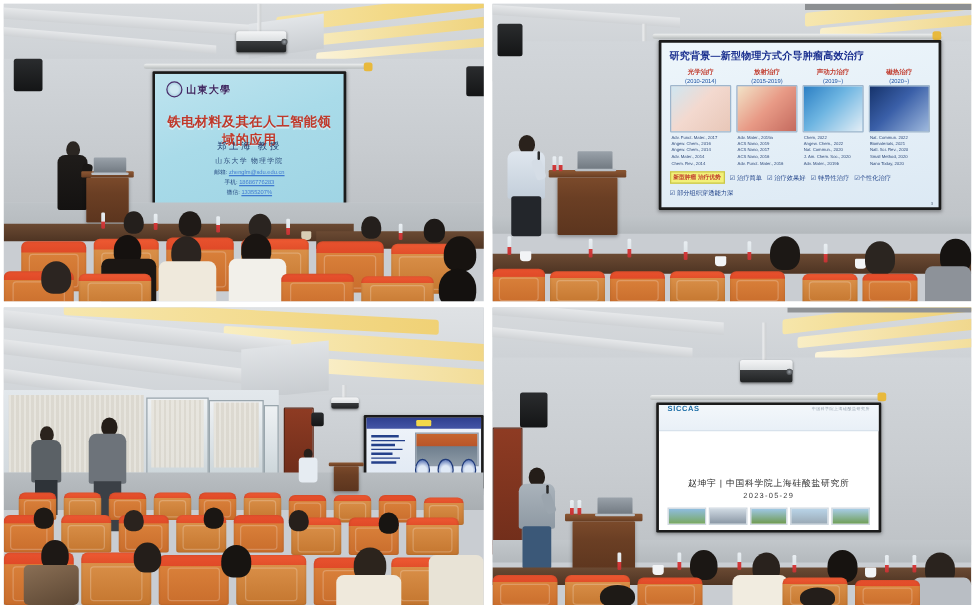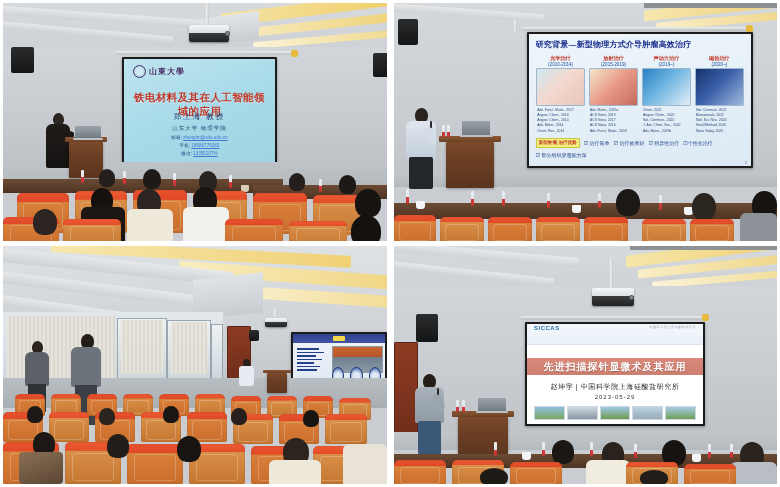--- a/index.html
+++ b/index.html
@@ -529,23 +529,20 @@
     <div class="screen-rod" style="left:126px;top:70px;width:186px;"></div>
     <div class="rod-cap" style="left:308px;top:68px;"></div>
 
     <div class="screen-frame" style="left:131px;top:76px;width:180px;height:104px;">
       <div class="screen">
         <div class="slide4">
           <div class="s4-head">
             <div class="s4-logo">SICCAS</div>
             <div class="s4-org">中国科学院上海硅酸盐研究所</div>
           </div>
-          <div class="s4-band">
-            <span class="s4-title">先进扫描探针显微术及其应用</span>
-          </div>
           <div class="s4-by">赵坤宇 | 中国科学院上海硅酸盐研究所</div>
           <div class="s4-date">2023-05-29</div>
           <div class="s4-strip">
             <span></span>
             <span></span>
             <span></span>
             <span></span>
             <span></span>
           </div>
         </div>

